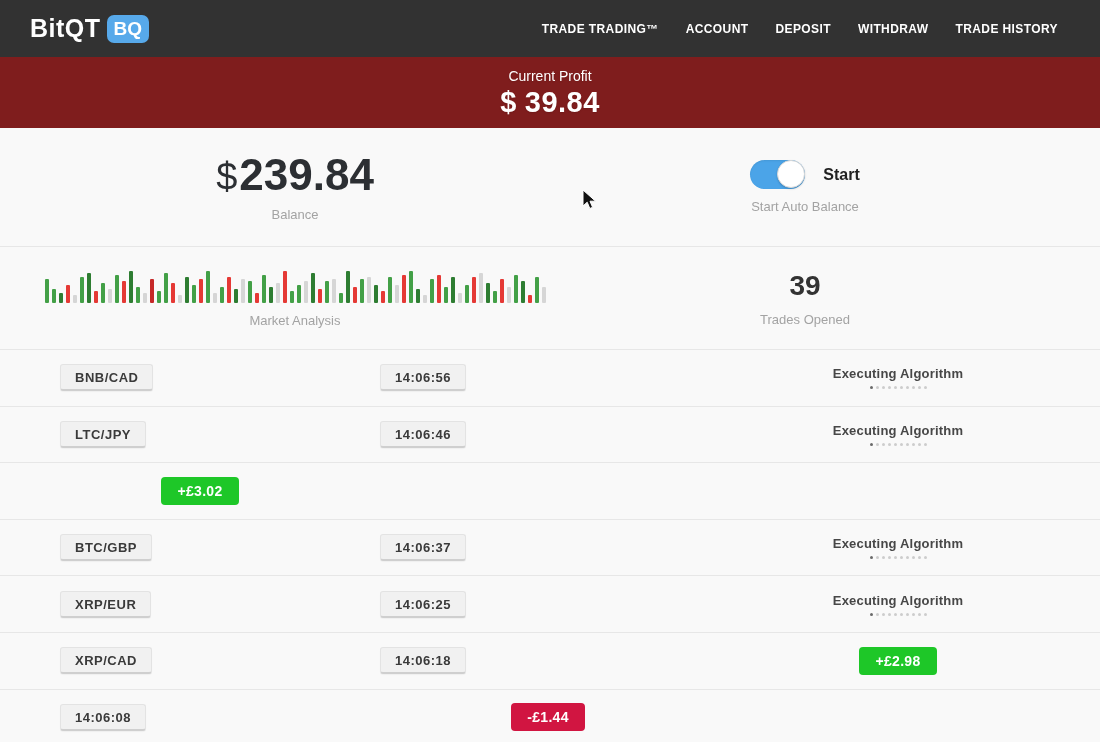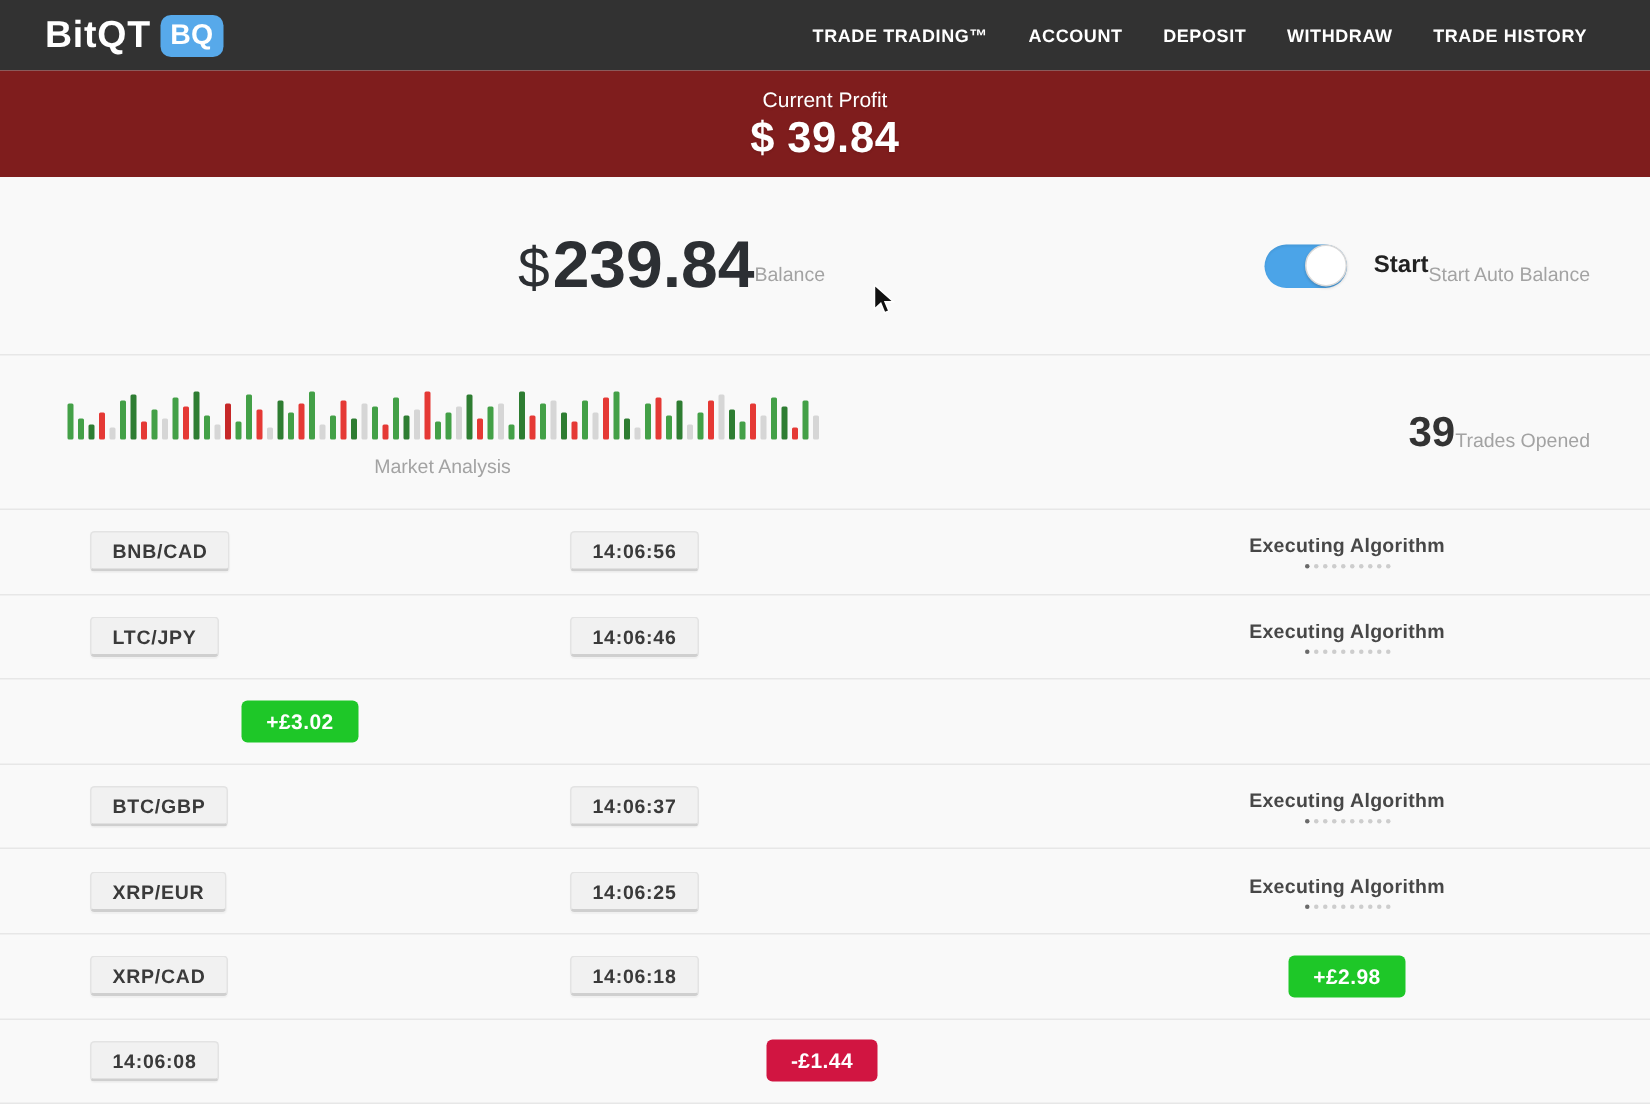--- a/index.html
+++ b/index.html
@@ -1,38 +1,38 @@
 <!DOCTYPE html>
 <html><head>
 <meta charset="utf-8">
 <style>
   * { box-sizing: border-box; margin: 0; padding: 0; }
   html,body { width:1100px; height:742px; overflow:hidden; }
   body { font-family:"Liberation Sans", sans-serif; background:#ffffff; position:relative; }
 
   
-  .topnav { height:47px; background:#323232; display:flex; align-items:center; padding:0 42px 0 30px; }
+  .topnav { height:57px; background:#323232; display:flex; align-items:center; padding:0 42px 0 30px; }
   .logo { display:flex; align-items:center; cursor:pointer; }
   .logo-text { color:#fff; font-size:25px; font-weight:bold; letter-spacing:.5px; }
   .logo-badge { margin-left:6px; background:#57a9ea; color:#fff; font-weight:bold; font-size:19px;
                 padding:4px 7px 5px; border-radius:7px; line-height:1; }
   .nav-items { margin-left:auto; display:flex; gap:27px; }
   .nav-item { color:#fff; font-size:12px; font-weight:bold; letter-spacing:.4px; cursor:pointer; white-space:nowrap; }
 
   
   .banner { height:71px; background:#7f1d1d; color:#fff; text-align:center; padding-top:11px;
             text-shadow:0 1px 2px rgba(0,0,0,.12); }
   .banner-label { font-size:14px; }
   .banner-value { font-size:29px; font-weight:bold; margin-top:2px; letter-spacing:.5px; }
   .banner-value .cur { margin-right:8px; }
 
   
   .content { background:#f9f9f9; }
   .stats-row { display:flex; border-bottom:1px solid #e7e7e7; padding:0 40px; }
-  .stats-row .half { flex:1; display:flex; flex-direction:row; align-items:center; justify-content:flex-end; }
+  .stats-row .half { flex:1; display:flex; flex-direction:column; align-items:center; justify-content:center; }
   .row1 { height:119px; }
   .row2 { height:103px; }
 
   .balance-value { font-size:44px; font-weight:bold; color:#2c2f33; line-height:1; }
   .balance-value .cur { font-weight:400; font-size:38px; margin-right:2px; }
   .sub-label { font-size:13px; color:#a3a3a3; margin-top:10px; }
 
   .toggle-line { display:flex; align-items:center; gap:18px; }
   .switch { width:55px; height:29px; border-radius:15px; background:#4ba4e8; position:relative; cursor:pointer;
             box-shadow: inset 0 1px 2px rgba(0,0,0,.08); }

